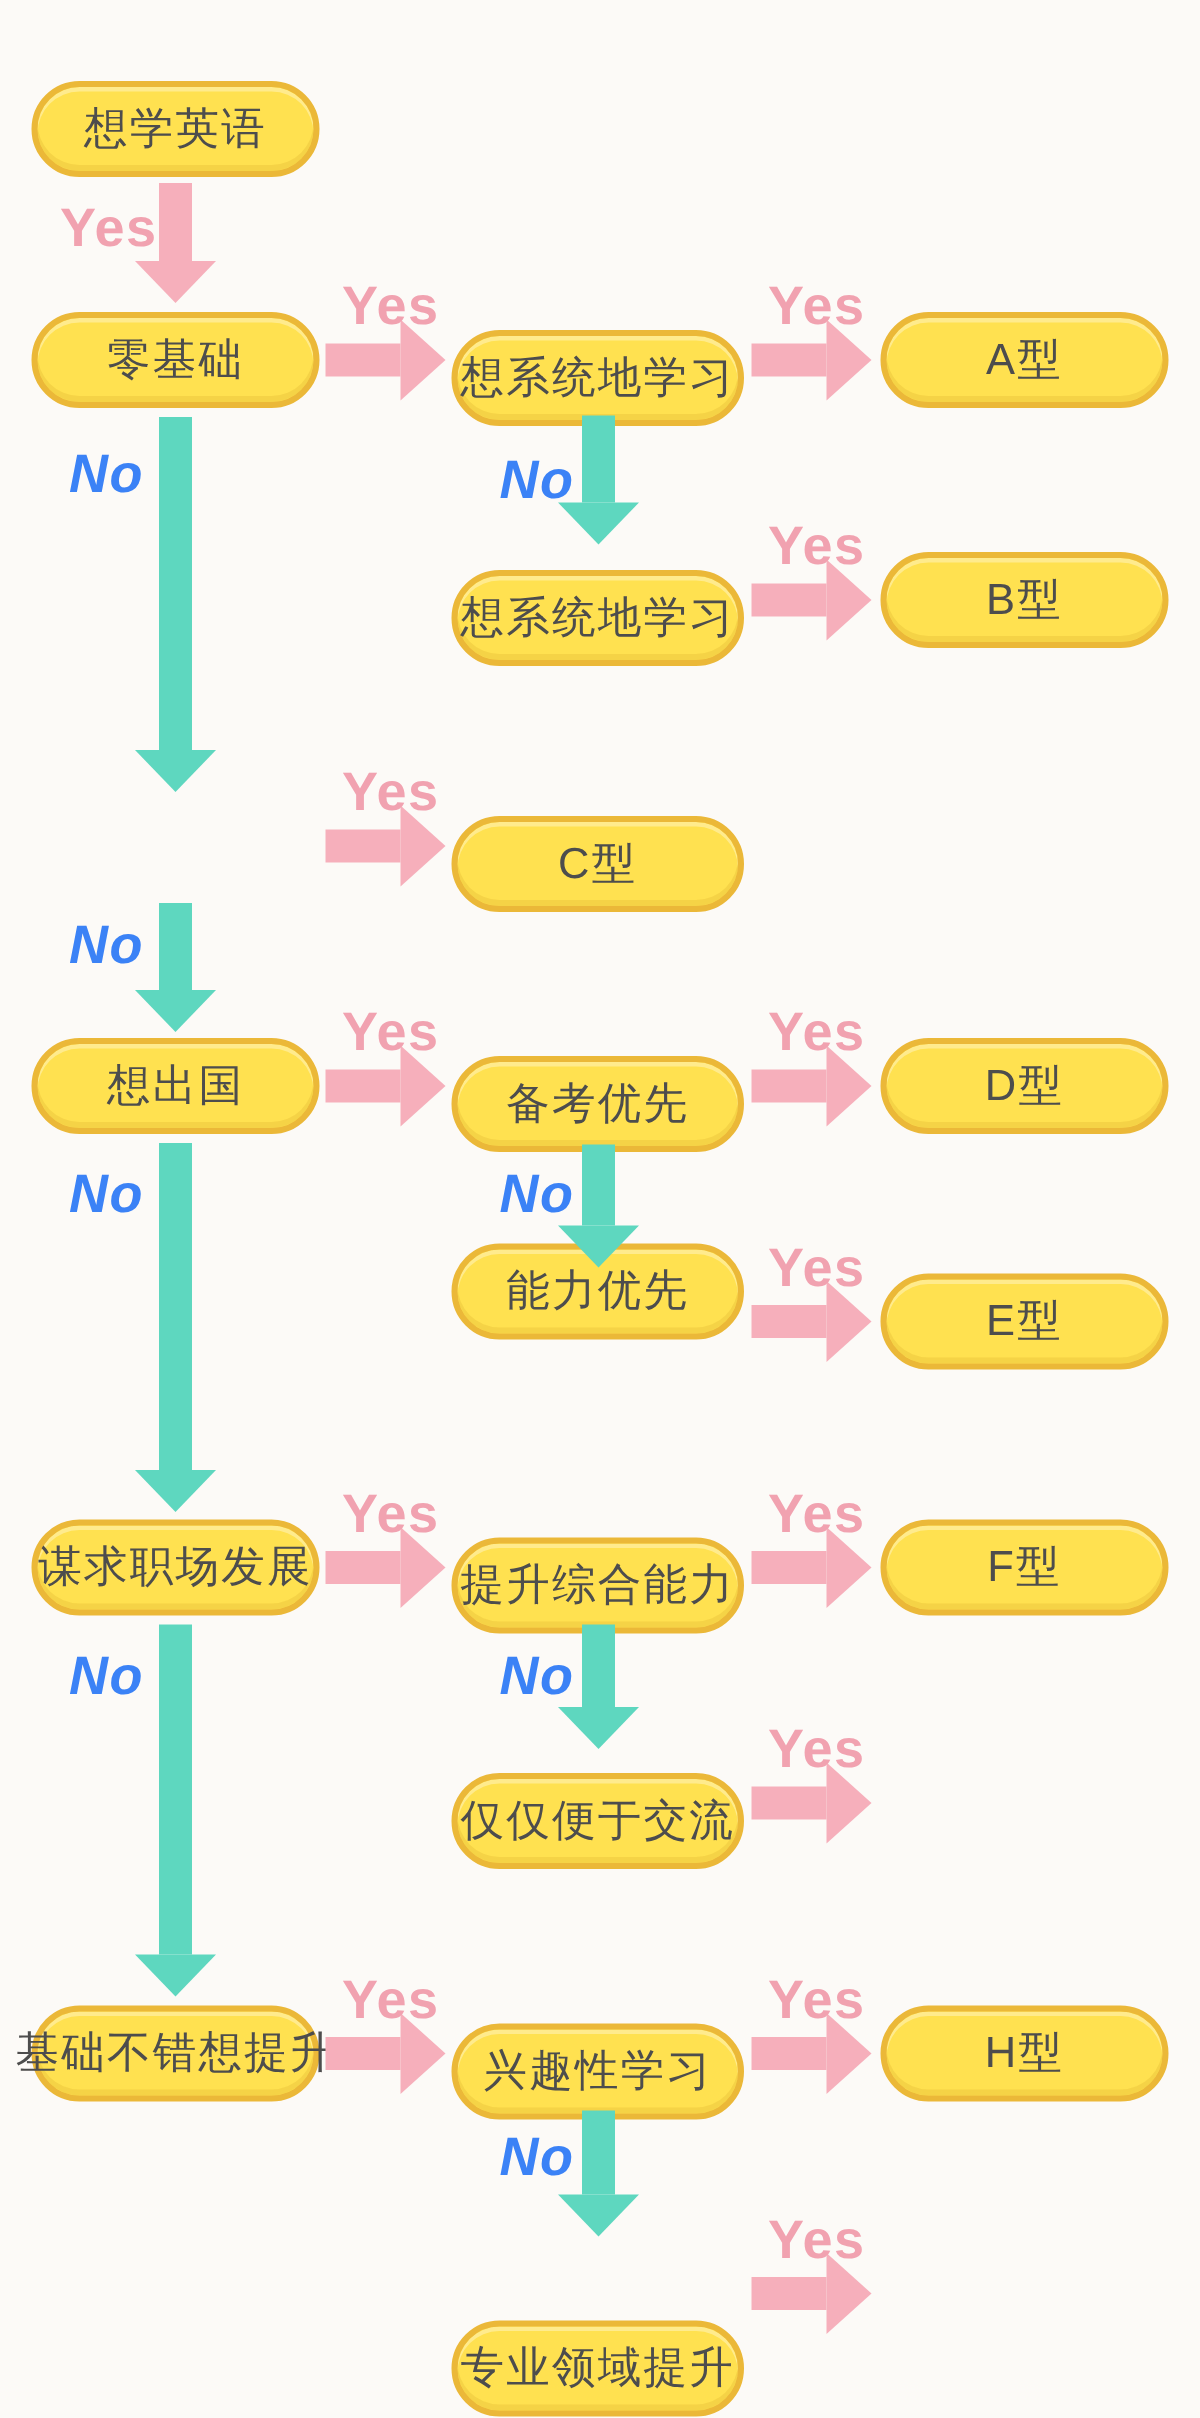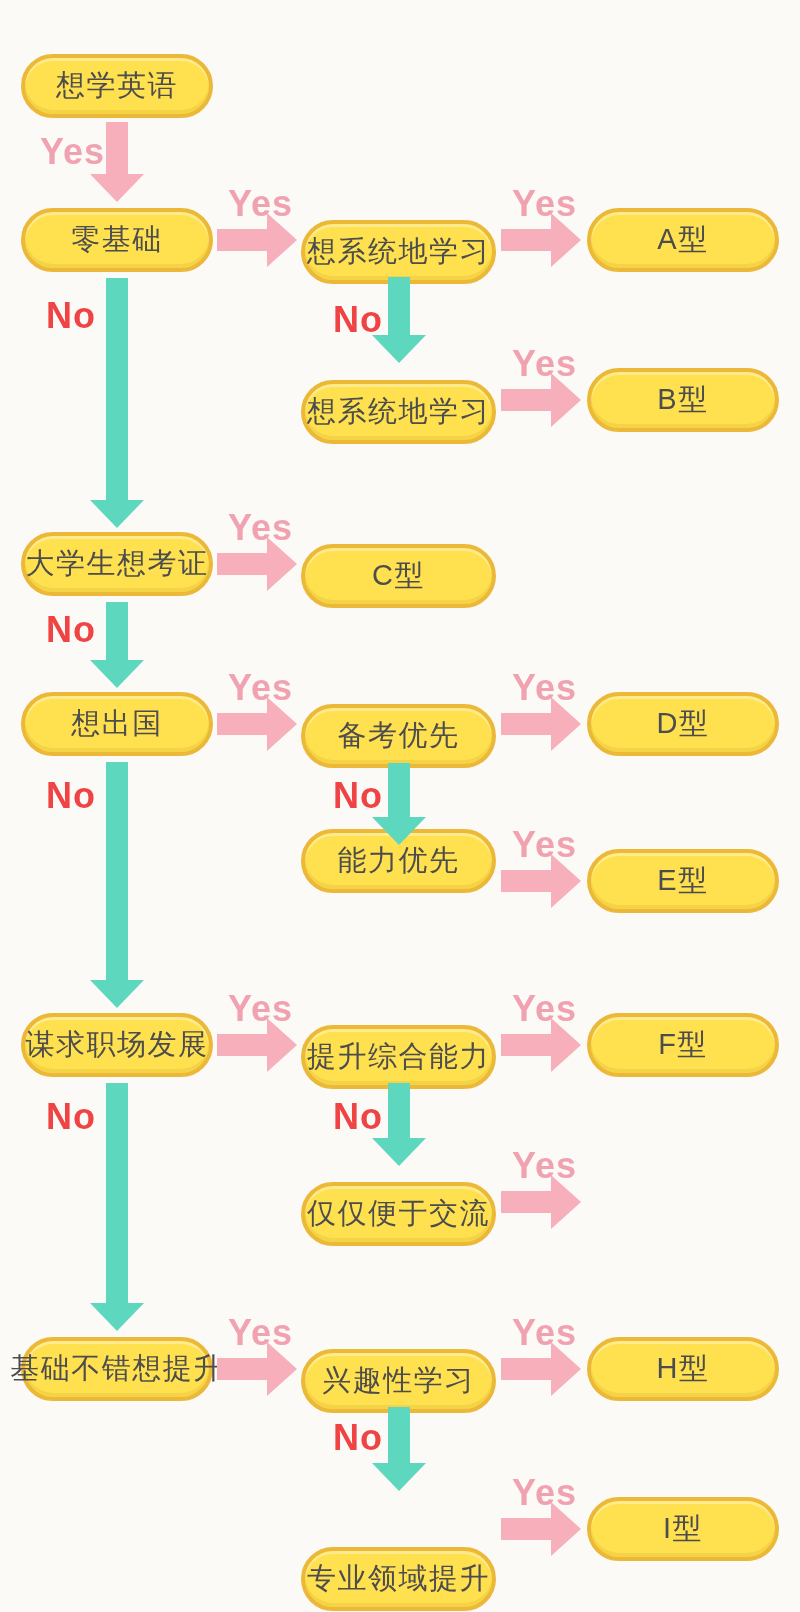--- a/index.html
+++ b/index.html
@@ -41,21 +41,21 @@
 
   
   .varrow{position:absolute;display:flex;flex-direction:column;align-items:center;width:54px;}
   .varrow .shaft{width:22px;background:#5ED7BF;}
   .varrow .head{width:0;height:0;border-left:27px solid transparent;border-right:27px solid transparent;border-top:28px solid #5ED7BF;}
   .varrow.pink .shaft{background:#F6AFBB;}
   .varrow.pink .head{border-top-color:#F6AFBB;}
 
   .lbl{position:absolute;font-size:36px;font-weight:700;line-height:1;letter-spacing:1px;}
   .lbl.yes{color:#F1A2B0;}
-  .lbl.no{color:#ef4444;}
+  .lbl.no{color:#3b82f6;font-style:italic;}
 </style>
 </head>
 <body>
 
 <div class="canvas">
 
   <div class="node c1" style="top:54px">
       <span>想学英语</span>
     </div>
   <div class="node c1" style="top:208px">
@@ -66,23 +66,20 @@
     </div>
   <div class="node c3" style="top:208px">
       <span>A型</span>
     </div>
   <div class="node c2" style="top:368px">
       <span>想系统地学习</span>
     </div>
   <div class="node c3" style="top:368px">
       <span>B型</span>
     </div>
-  <div class="node c1" style="top:532px">
-      <span>大学生想考证</span>
-    </div>
   <div class="node c2" style="top:532px">
       <span>C型</span>
     </div>
   <div class="node c1" style="top:692px">
       <span>想出国</span>
     </div>
   <div class="node c2" style="top:692px">
       <span>备考优先</span>
     </div>
   <div class="node c3" style="top:692px">
@@ -110,23 +107,20 @@
       <span>基础不错想提升</span>
     </div>
   <div class="node c2" style="top:1337px">
       <span>兴趣性学习</span>
     </div>
   <div class="node c3" style="top:1337px">
       <span>H型</span>
     </div>
   <div class="node c2" style="top:1535px">
       <span>专业领域提升</span>
-    </div>
-  <div class="node c3" style="top:1497px">
-      <span>I型</span>
     </div>
 
   <div class="varrow pink" style="left:90px;top:122px">
       <div class="shaft" style="height:52px"></div>
       <div class="head"></div>
     </div>
   <div class="varrow" style="left:372px;top:277px">
       <div class="shaft" style="height:58px"></div>
       <div class="head"></div>
     </div>

